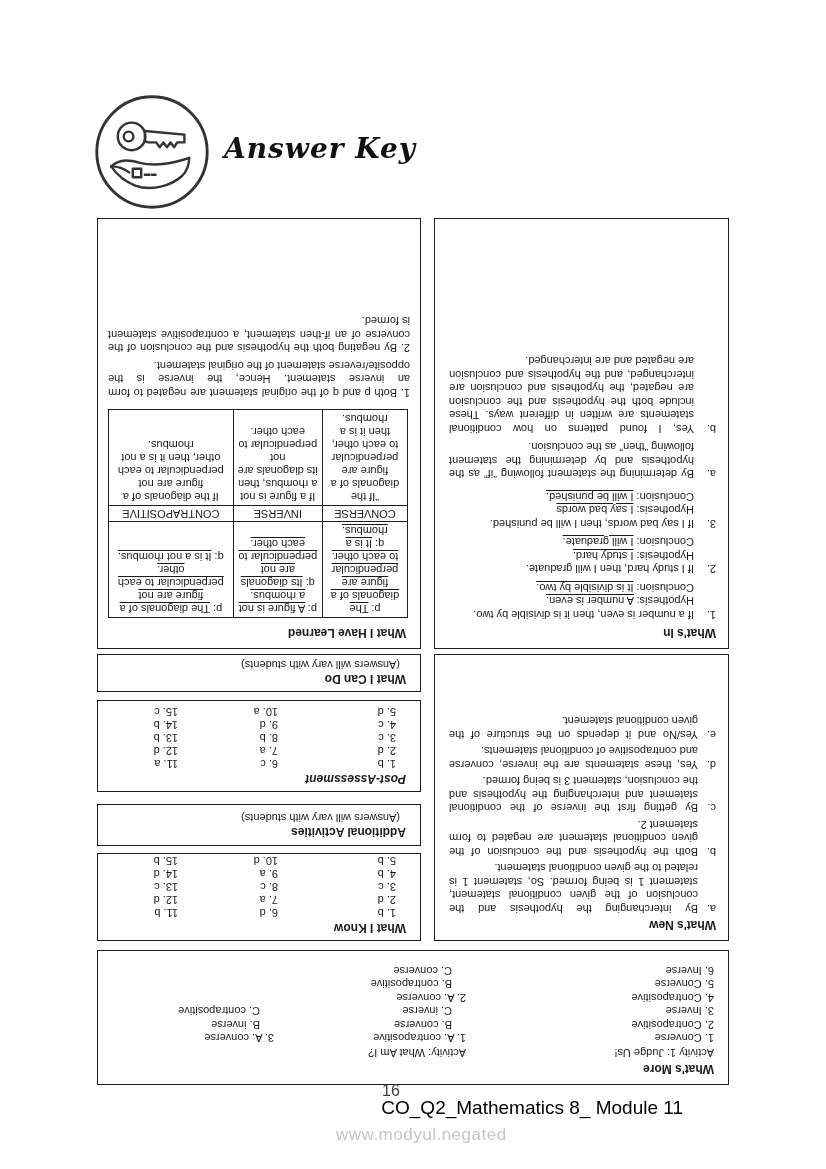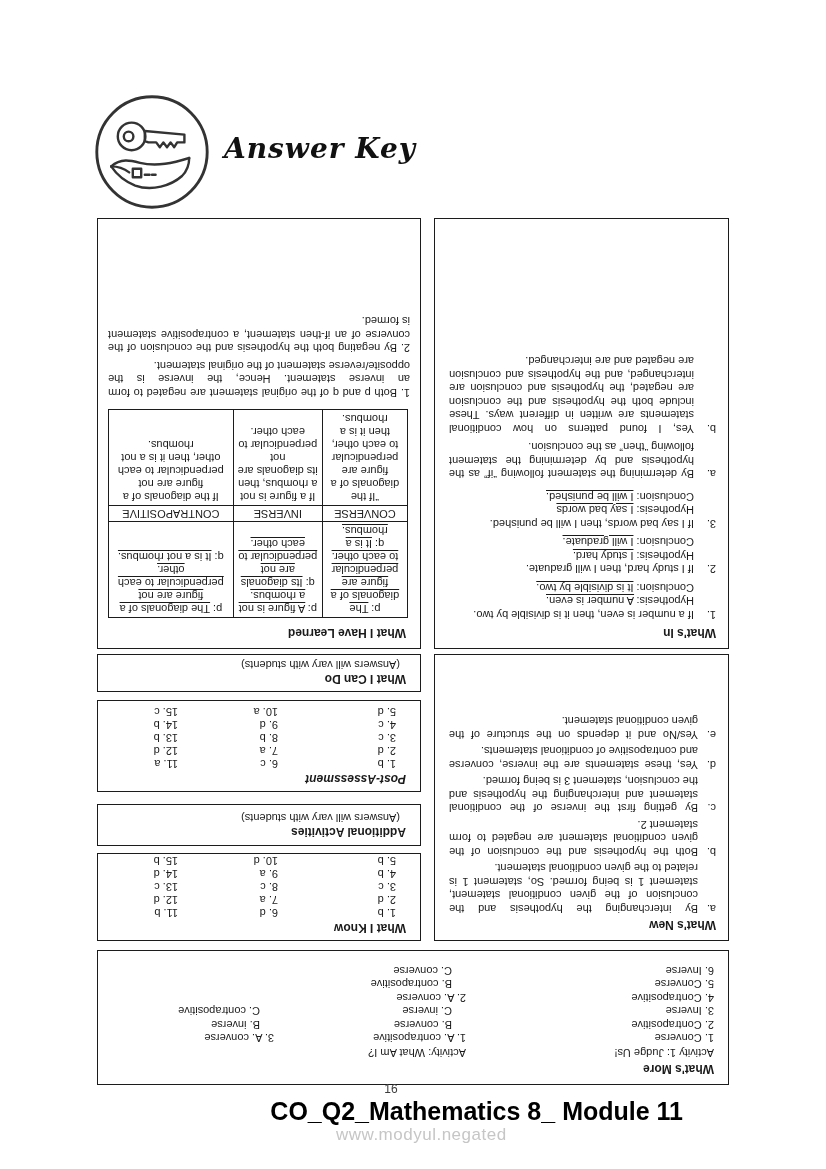--- a/index.html
+++ b/index.html
@@ -53,22 +53,22 @@
   .wi .item .tag{width:22px;}
   .lt{border-collapse:collapse;margin:8px 0 0 2px;}
   .lt td{border:1px solid #1c1c1c;font-size:11px;line-height:13px;text-align:center;
          vertical-align:top;padding:2px 3px;}
   .lt .c1{width:84px;} .lt .c2{width:90px;} .lt .c3{width:129px;}
   .lt .hd{text-transform:uppercase;padding:1px 2px;}
   .notes{margin-top:10px;font-size:11px;line-height:13.5px;}
   .notes p{margin:0 0 4px 0;text-align:justify;}
   
   .pagenum{position:absolute;left:0;right:0;top:1082px;text-align:center;
-           font-size:12px;color:#3c3c3c;}
-  .module{position:absolute;right:99px;top:1097px;font-size:25px;font-weight:bold;color:#000;}
+           font-size:16px;color:#3c3c3c;}
+  .module{position:absolute;right:99px;top:1097px;font-size:19px;font-weight:normal;color:#000;}
   .watermark{position:absolute;left:336px;top:1125px;font-size:17px;color:#c6c6c6;
              letter-spacing:0.5px;}
 </style>
 </head>
 <body>
 
 <div class="page">
 
   <div class="hdr-icon">
     <svg viewBox="0 0 100 100" width="120" height="120" fill="none" stroke="#333" stroke-width="2" stroke-linejoin="round" stroke-linecap="round">

